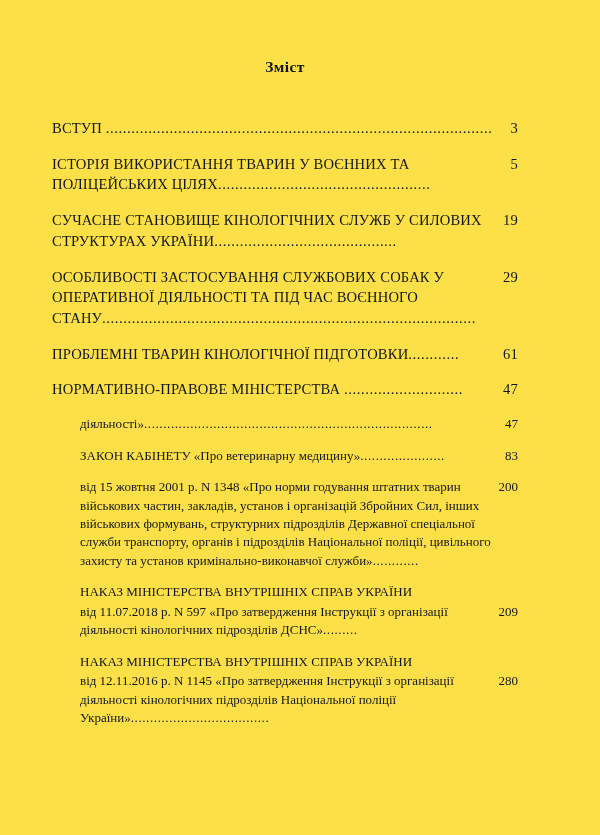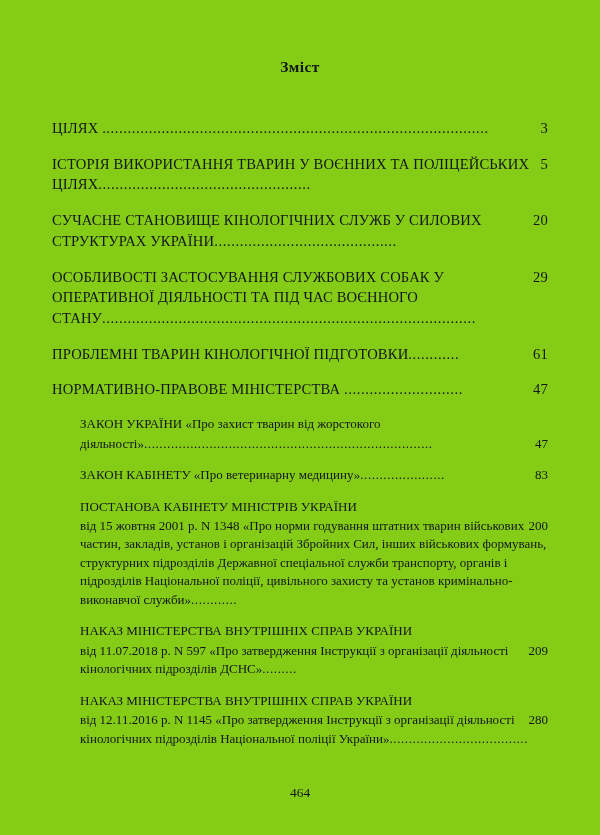--- a/index.html
+++ b/index.html
@@ -12,22 +12,22 @@
     background: #f2f1ed;
     font-family: "Liberation Serif", serif;
     color: #12161b;
     overflow: hidden;
   }
   .page {
     position: relative;
     width: 600px;
     height: 835px;
     box-sizing: border-box;
-    padding: 58px 52px 20px 52px;
-    background: #84cc16;
+    padding: 58px 82px 20px 52px;
+    background: #fde047;
   }
   .toc-title {
     text-align: center;
     font-size: 15.5px;
     font-weight: bold;
     letter-spacing: 0.4px;
     margin: 0 0 42px 0;
   }
   .entries {
     display: block;
@@ -75,32 +75,32 @@
 <body>
 
 <div class="page">
 
   <div class="toc-title">Зміст</div>
 
   <div class="entries">
 
     <div class="entry level-1">
       <span class="pg">3</span>
-      <span class="txt">ЦІЛЯХ </span><span class="dots">...........................................................................................</span>
+      <span class="txt">ВСТУП </span><span class="dots">...........................................................................................</span>
       <div class="clear"></div>
     </div>
 
     <div class="entry level-1">
       <span class="pg">5</span>
       <span class="txt">ІСТОРІЯ ВИКОРИСТАННЯ ТВАРИН  У ВОЄННИХ ТА ПОЛІЦЕЙСЬКИХ ЦІЛЯХ</span><span class="dots">..................................................</span>
       <div class="clear"></div>
     </div>
 
     <div class="entry level-1">
-      <span class="pg">20</span>
+      <span class="pg">19</span>
       <span class="txt">СУЧАСНЕ СТАНОВИЩЕ КІНОЛОГІЧНИХ СЛУЖБ У СИЛОВИХ СТРУКТУРАХ УКРАЇНИ</span><span class="dots">...........................................</span>
       <div class="clear"></div>
     </div>
 
     <div class="entry level-1">
       <span class="pg">29</span>
       <span class="txt">ОСОБЛИВОСТІ ЗАСТОСУВАННЯ СЛУЖБОВИХ СОБАК У ОПЕРАТИВНОЇ ДІЯЛЬНОСТІ ТА ПІД ЧАС ВОЄННОГО СТАНУ</span><span class="dots">........................................................................................</span>
       <div class="clear"></div>
     </div>
 
@@ -110,34 +110,32 @@
       <div class="clear"></div>
     </div>
 
     <div class="entry level-1">
       <span class="pg">47</span>
       <span class="txt">НОРМАТИВНО-ПРАВОВЕ МІНІСТЕРСТВА </span><span class="dots">............................</span>
       <div class="clear"></div>
     </div>
 
     <div class="entry level-2">
-      <span class="sub-head">ЗАКОН УКРАЇНИ «Про захист тварин від жорстокого</span>
       <span class="pg">47</span>
       <span class="txt">діяльності»</span><span class="dots">...........................................................................</span>
       <div class="clear"></div>
     </div>
 
     <div class="entry level-2">
       <span class="pg">83</span>
       <span class="txt">ЗАКОН КАБІНЕТУ «Про ветеринарну медицину»</span><span class="dots">......................</span>
       <div class="clear"></div>
     </div>
 
     <div class="entry level-2">
-      <span class="sub-head">ПОСТАНОВА КАБІНЕТУ МІНІСТРІВ УКРАЇНИ</span>
       <span class="pg">200</span>
       <span class="txt">від 15 жовтня 2001 р. N 1348 «Про норми годування штатних тварин військових частин, закладів, установ і організацій Збройних Сил, інших військових формувань, структурних підрозділів Державної спеціальної служби транспорту, органів і підрозділів Національної поліції, цивільного захисту та установ кримінально-виконавчої служби»</span><span class="dots">............</span>
       <div class="clear"></div>
     </div>
 
     <div class="entry level-2">
       <span class="sub-head">НАКАЗ МІНІСТЕРСТВА ВНУТРІШНІХ СПРАВ УКРАЇНИ</span>
       <span class="pg">209</span>
       <span class="txt">від 11.07.2018 р. N 597 «Про затвердження Інструкції з організації діяльності кінологічних підрозділів ДСНС»</span><span class="dots">.........</span>
       <div class="clear"></div>
@@ -145,15 +143,14 @@
 
     <div class="entry level-2">
       <span class="sub-head">НАКАЗ МІНІСТЕРСТВА ВНУТРІШНІХ СПРАВ УКРАЇНИ</span>
       <span class="pg">280</span>
       <span class="txt">від 12.11.2016 р. N 1145 «Про затвердження Інструкції  з організації діяльності кінологічних підрозділів Національної поліції України»</span><span class="dots">....................................</span>
       <div class="clear"></div>
     </div>
 
   </div>
 
-  <div class="folio">464</div>
 
 </div>
 
 </body></html>

